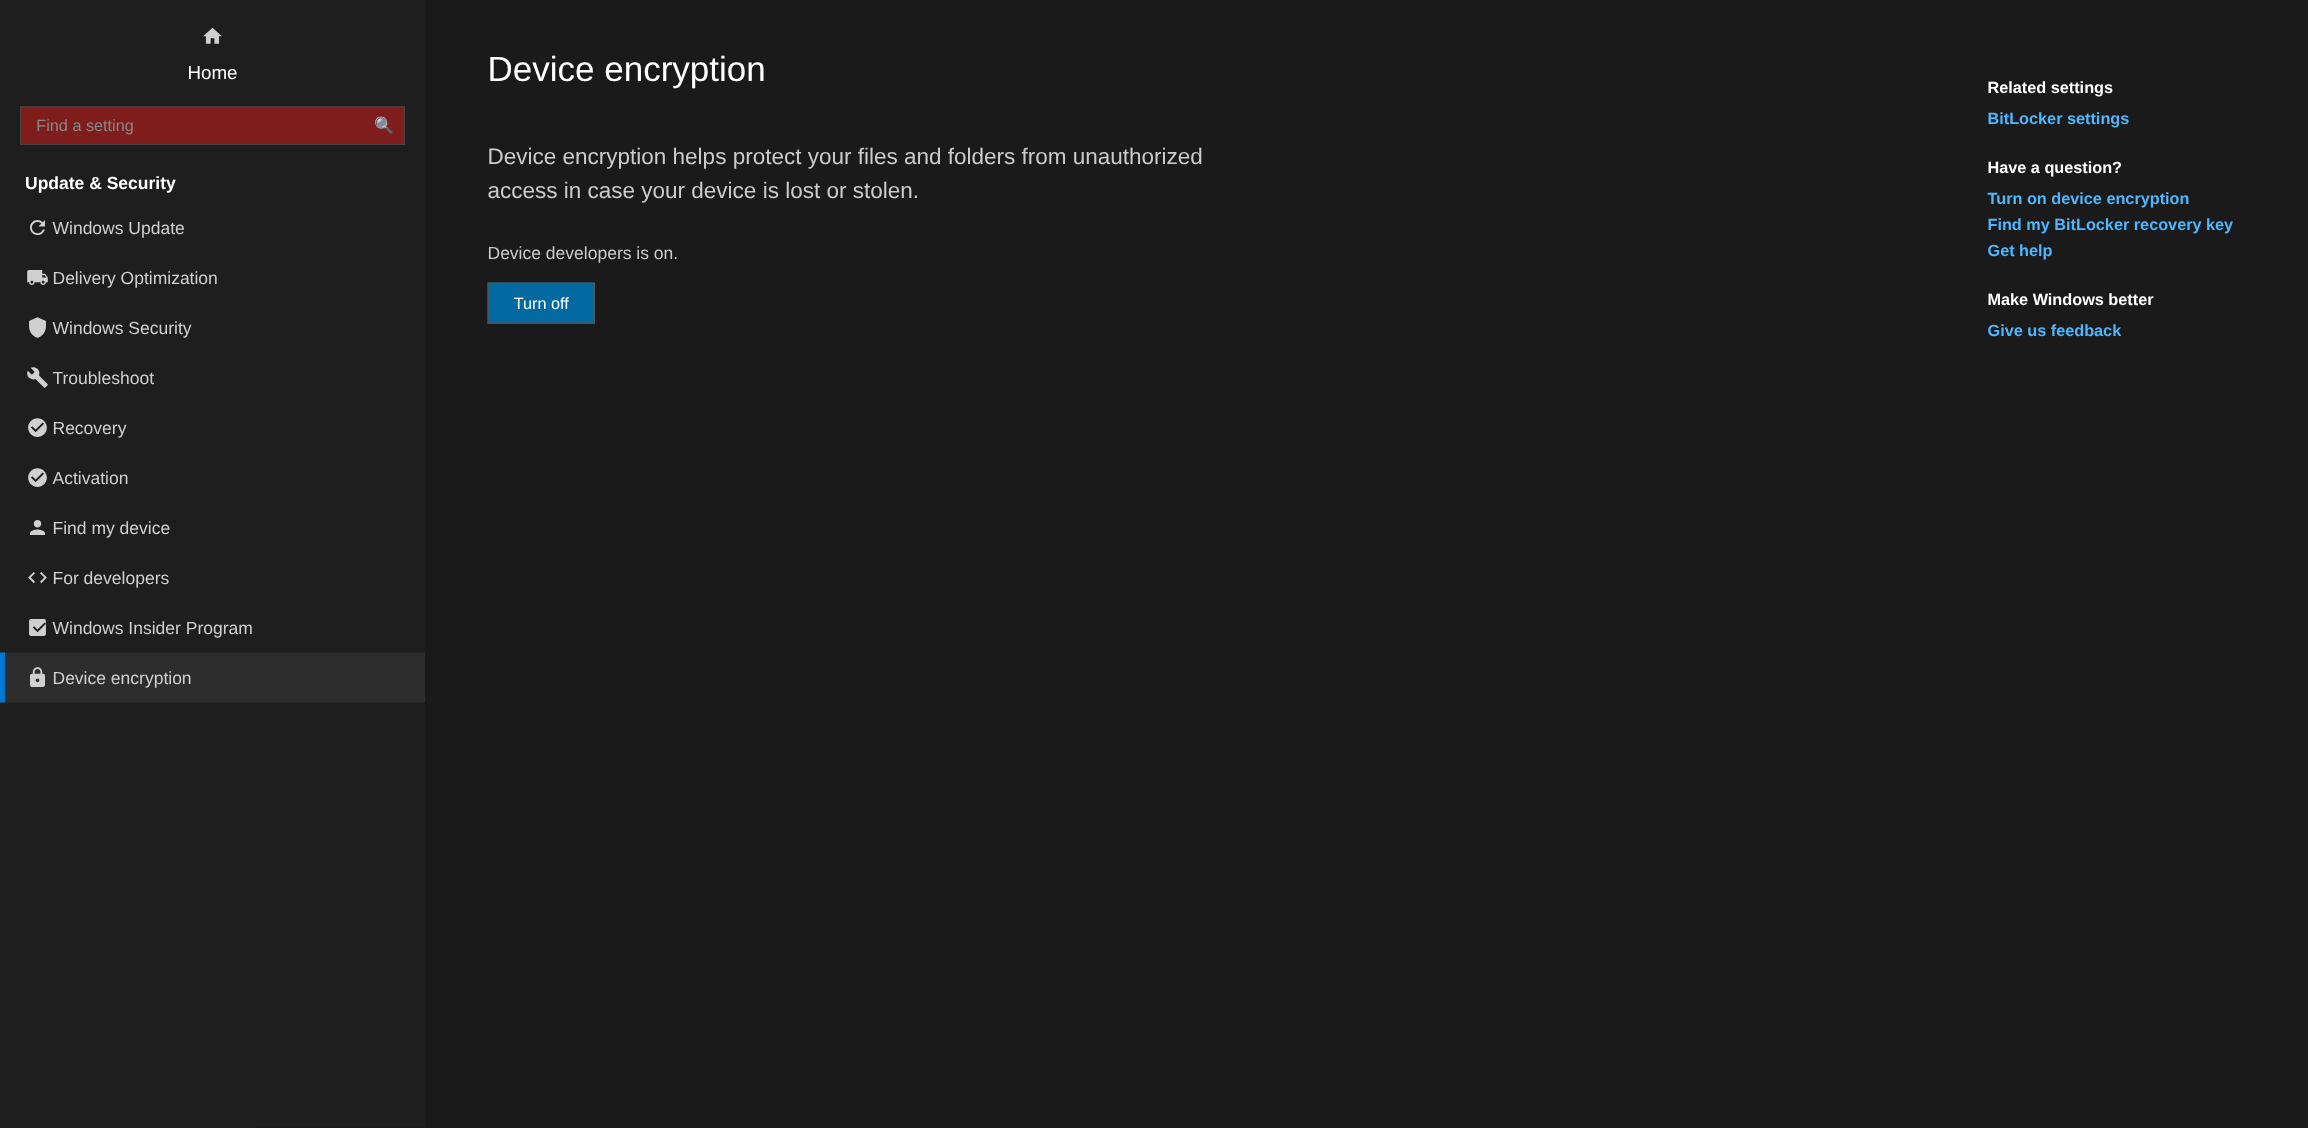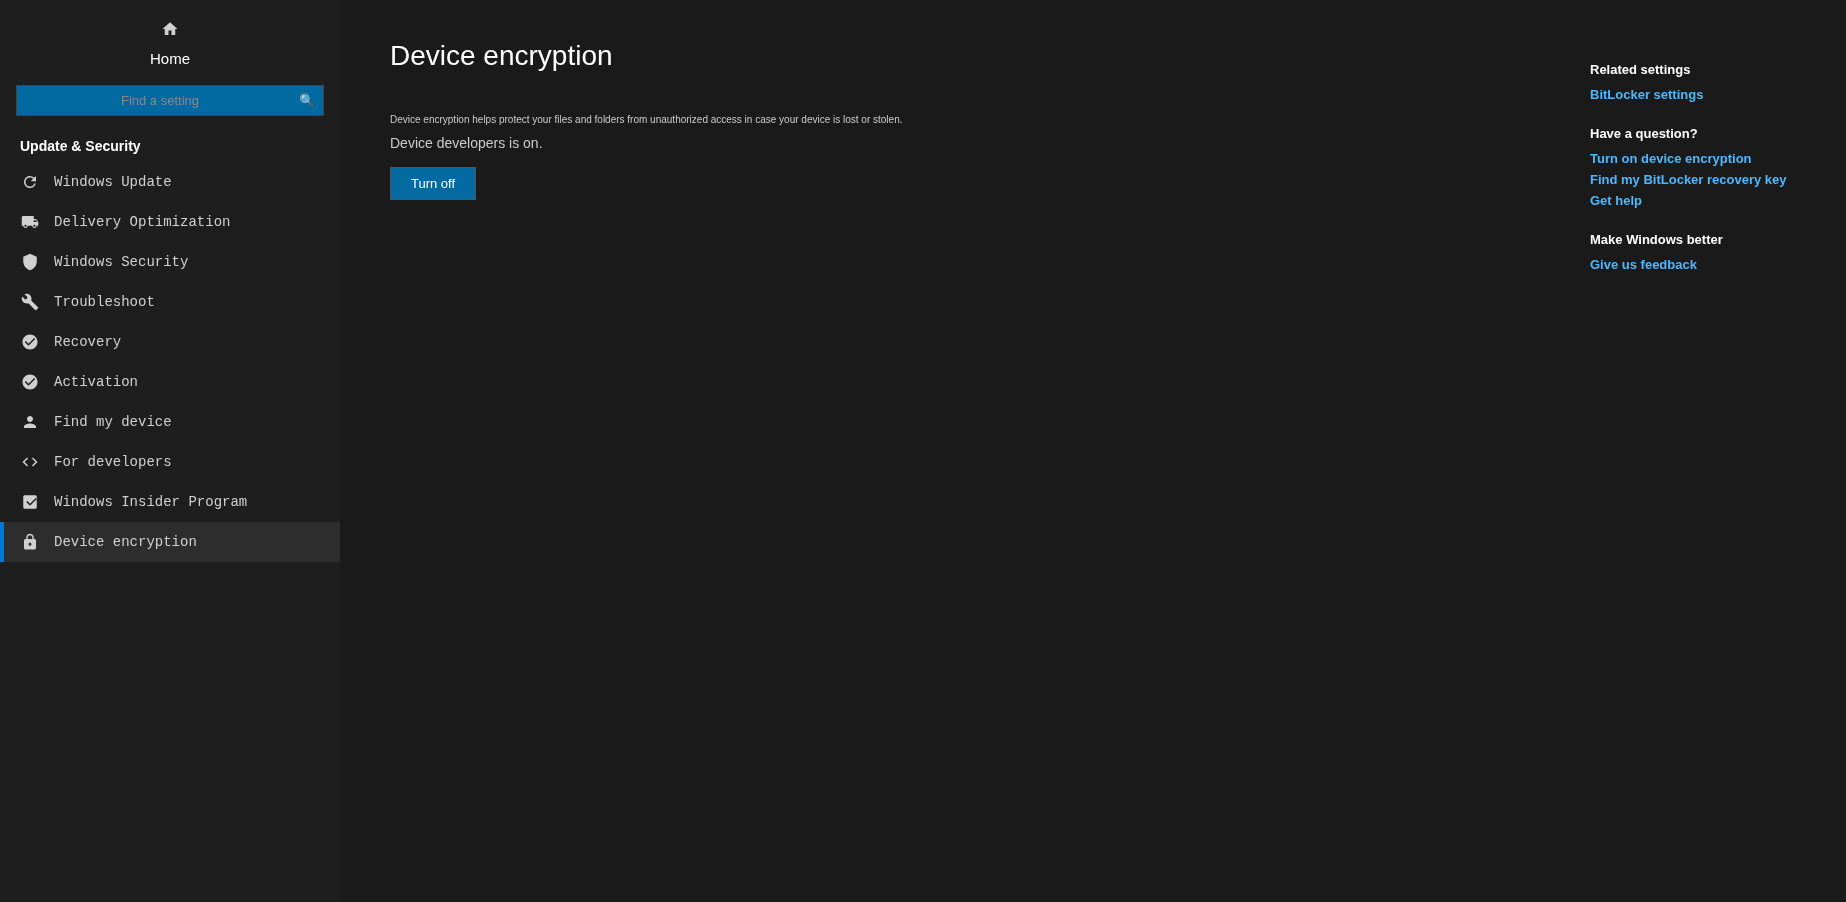--- a/index.html
+++ b/index.html
@@ -45,26 +45,25 @@
       margin: 8px 16px;
       position: relative;
       display: flex;
       align-items: center;
     }
 
     .search-box input {
       width: 100%;
       padding: 7px 12px;
       padding-right: 32px;
-      background-color: #0369a1;
+      background-color: #7f1d1d;
       border: 1px solid #444;
       color: #ccc;
       font-size: 13px;
       outline: none;
-      text-align: center;
     }
 
     .search-box input::placeholder {
       color: #888;
     }
 
     .search-icon-btn {
       position: absolute;
       right: 8px;
       background: none;
@@ -77,27 +76,26 @@
     .section-title {
       padding: 14px 20px 8px 20px;
       font-size: 14px;
       font-weight: 600;
       color: #ffffff;
     }
 
     .nav-item {
       display: flex;
       align-items: center;
-      gap: 14px;
+      gap: 2px;
       padding: 11px 20px;
       cursor: pointer;
       font-size: 14px;
       color: #d0d0d0;
       position: relative;
-      font-family: Liberation Mono, monospace;
     }
 
     .nav-item.active {
       background-color: #2d2d2d;
     }
 
     .nav-item.active::before {
       content: '';
       position: absolute;
       left: 0;
@@ -132,25 +130,25 @@
     }
 
     .page-title {
       font-size: 28px;
       font-weight: 300;
       color: #ffffff;
       margin-bottom: 40px;
     }
 
     .description {
-      font-size: 10px;
+      font-size: 18px;
       color: #cccccc;
       line-height: 1.5;
       max-width: 600px;
-      margin-bottom: 8px;
+      margin-bottom: 28px;
     }
 
     .status-text {
       font-size: 14px;
       color: #cccccc;
       margin-bottom: 16px;
     }
 
     .turn-off-btn {
       background-color: #0369a1;

